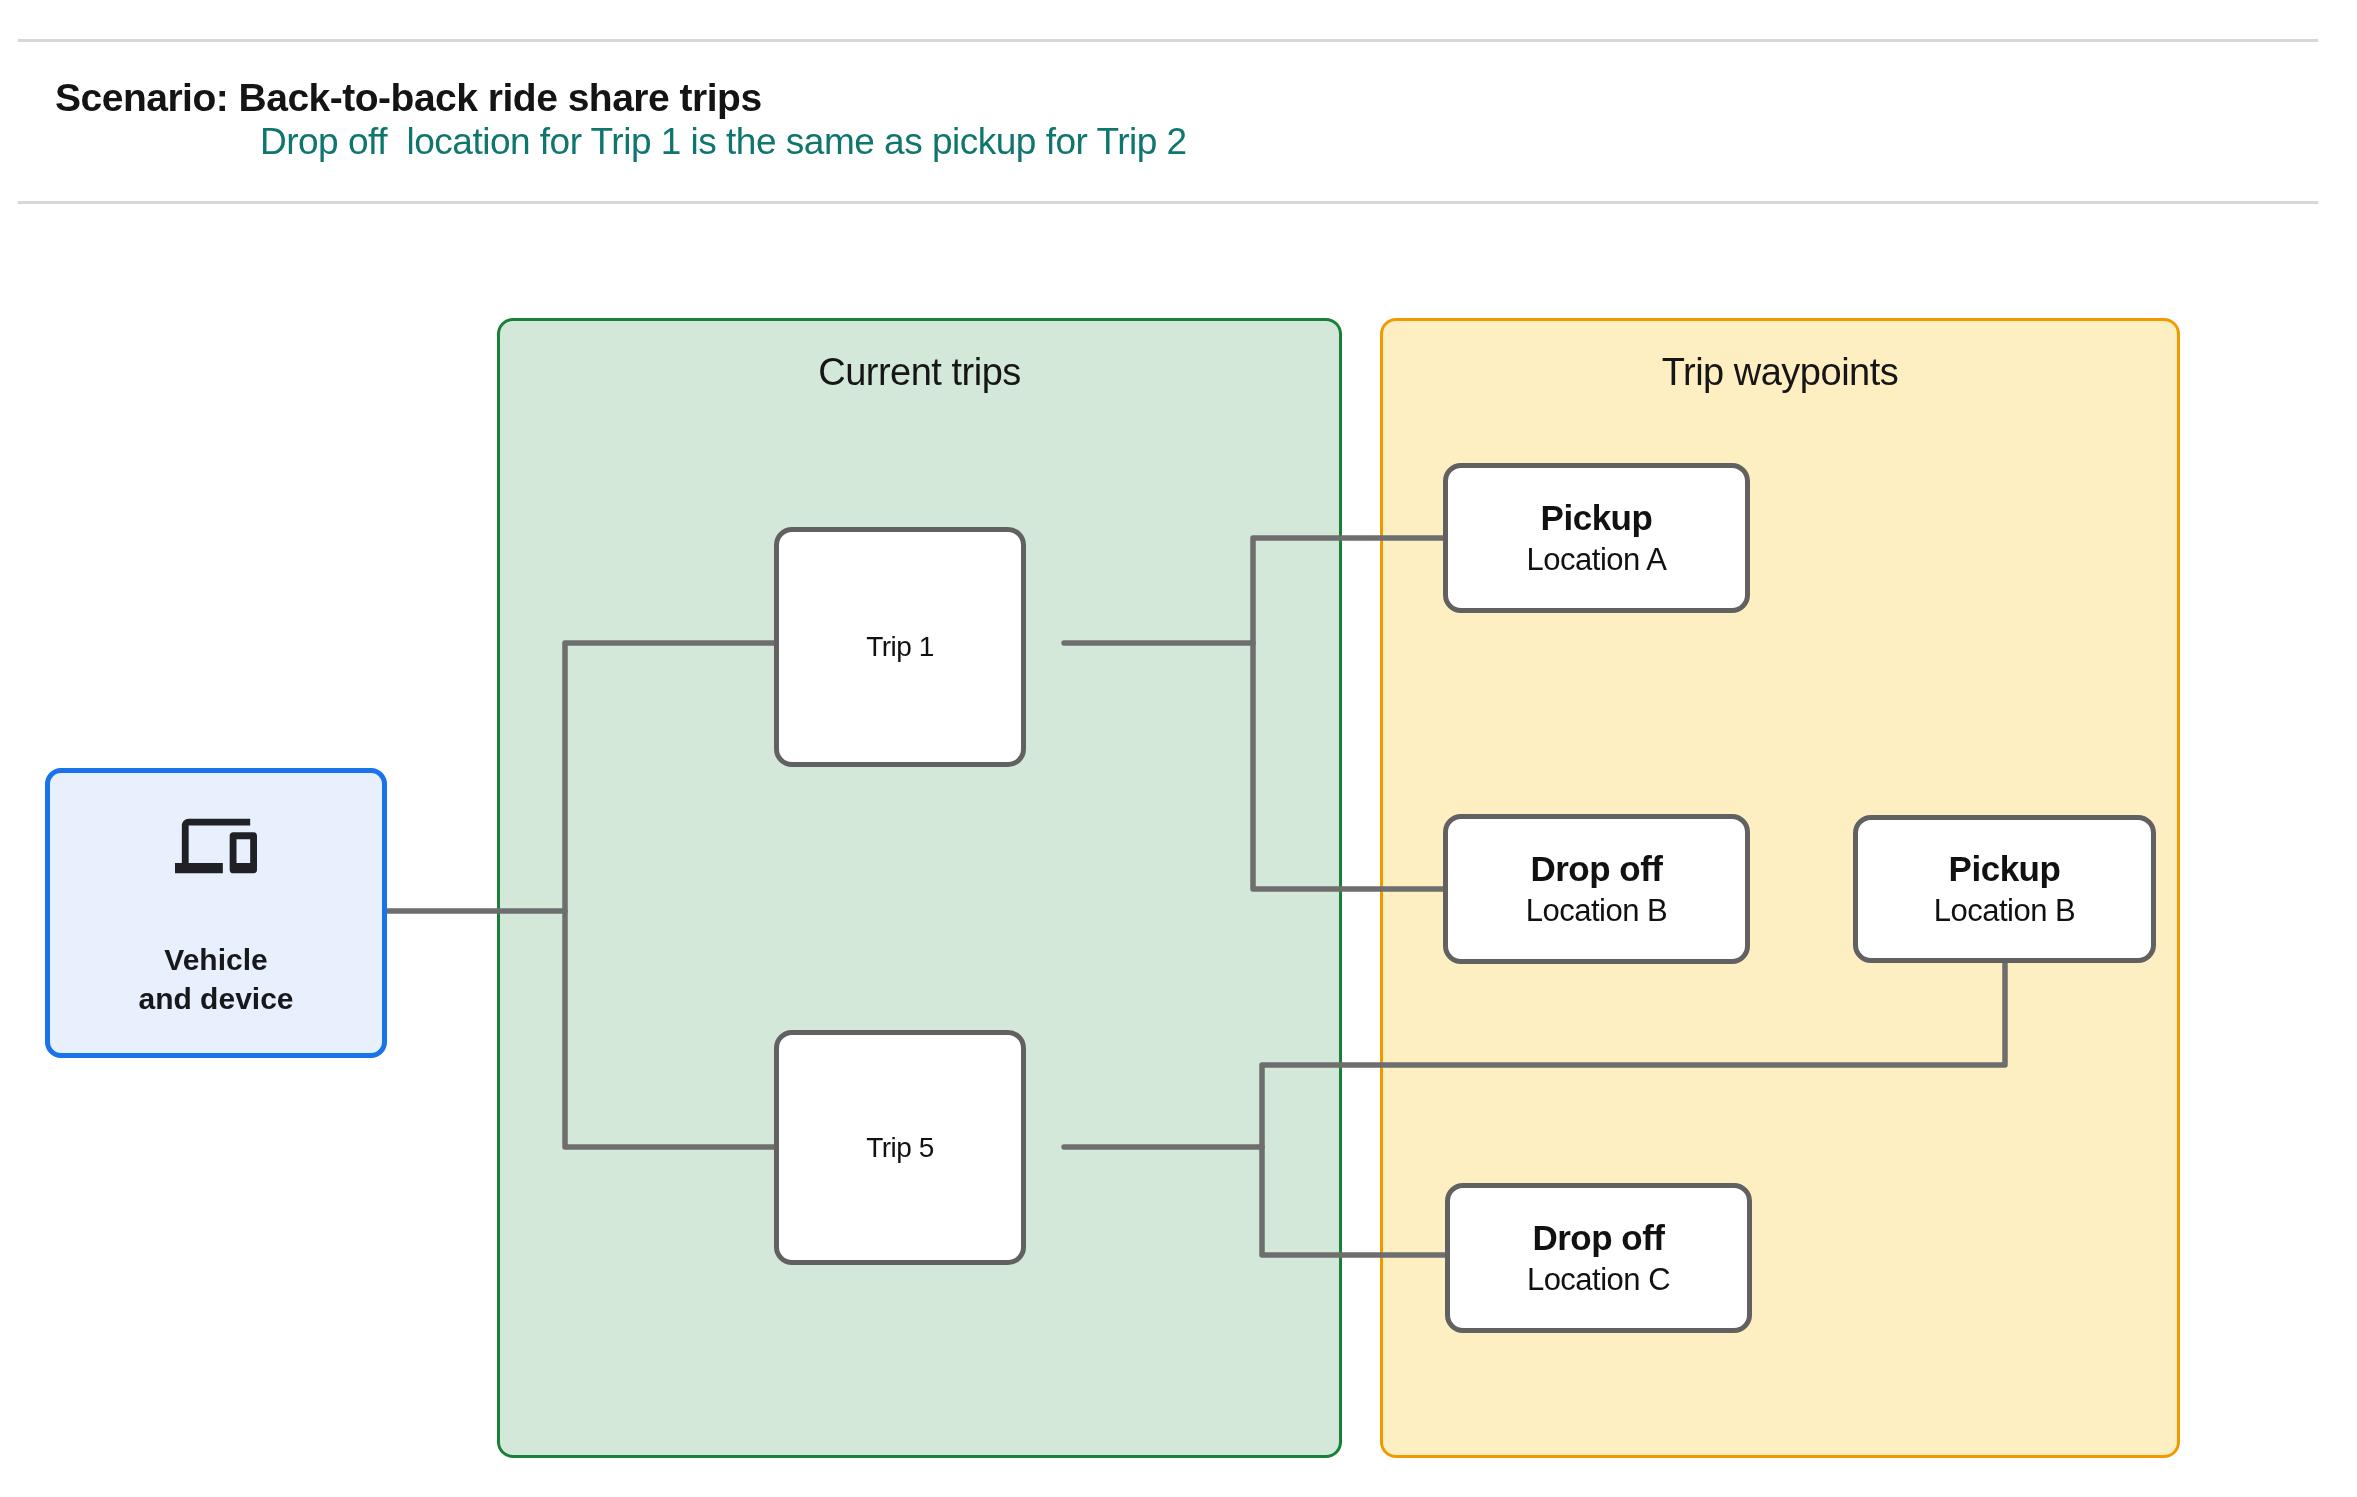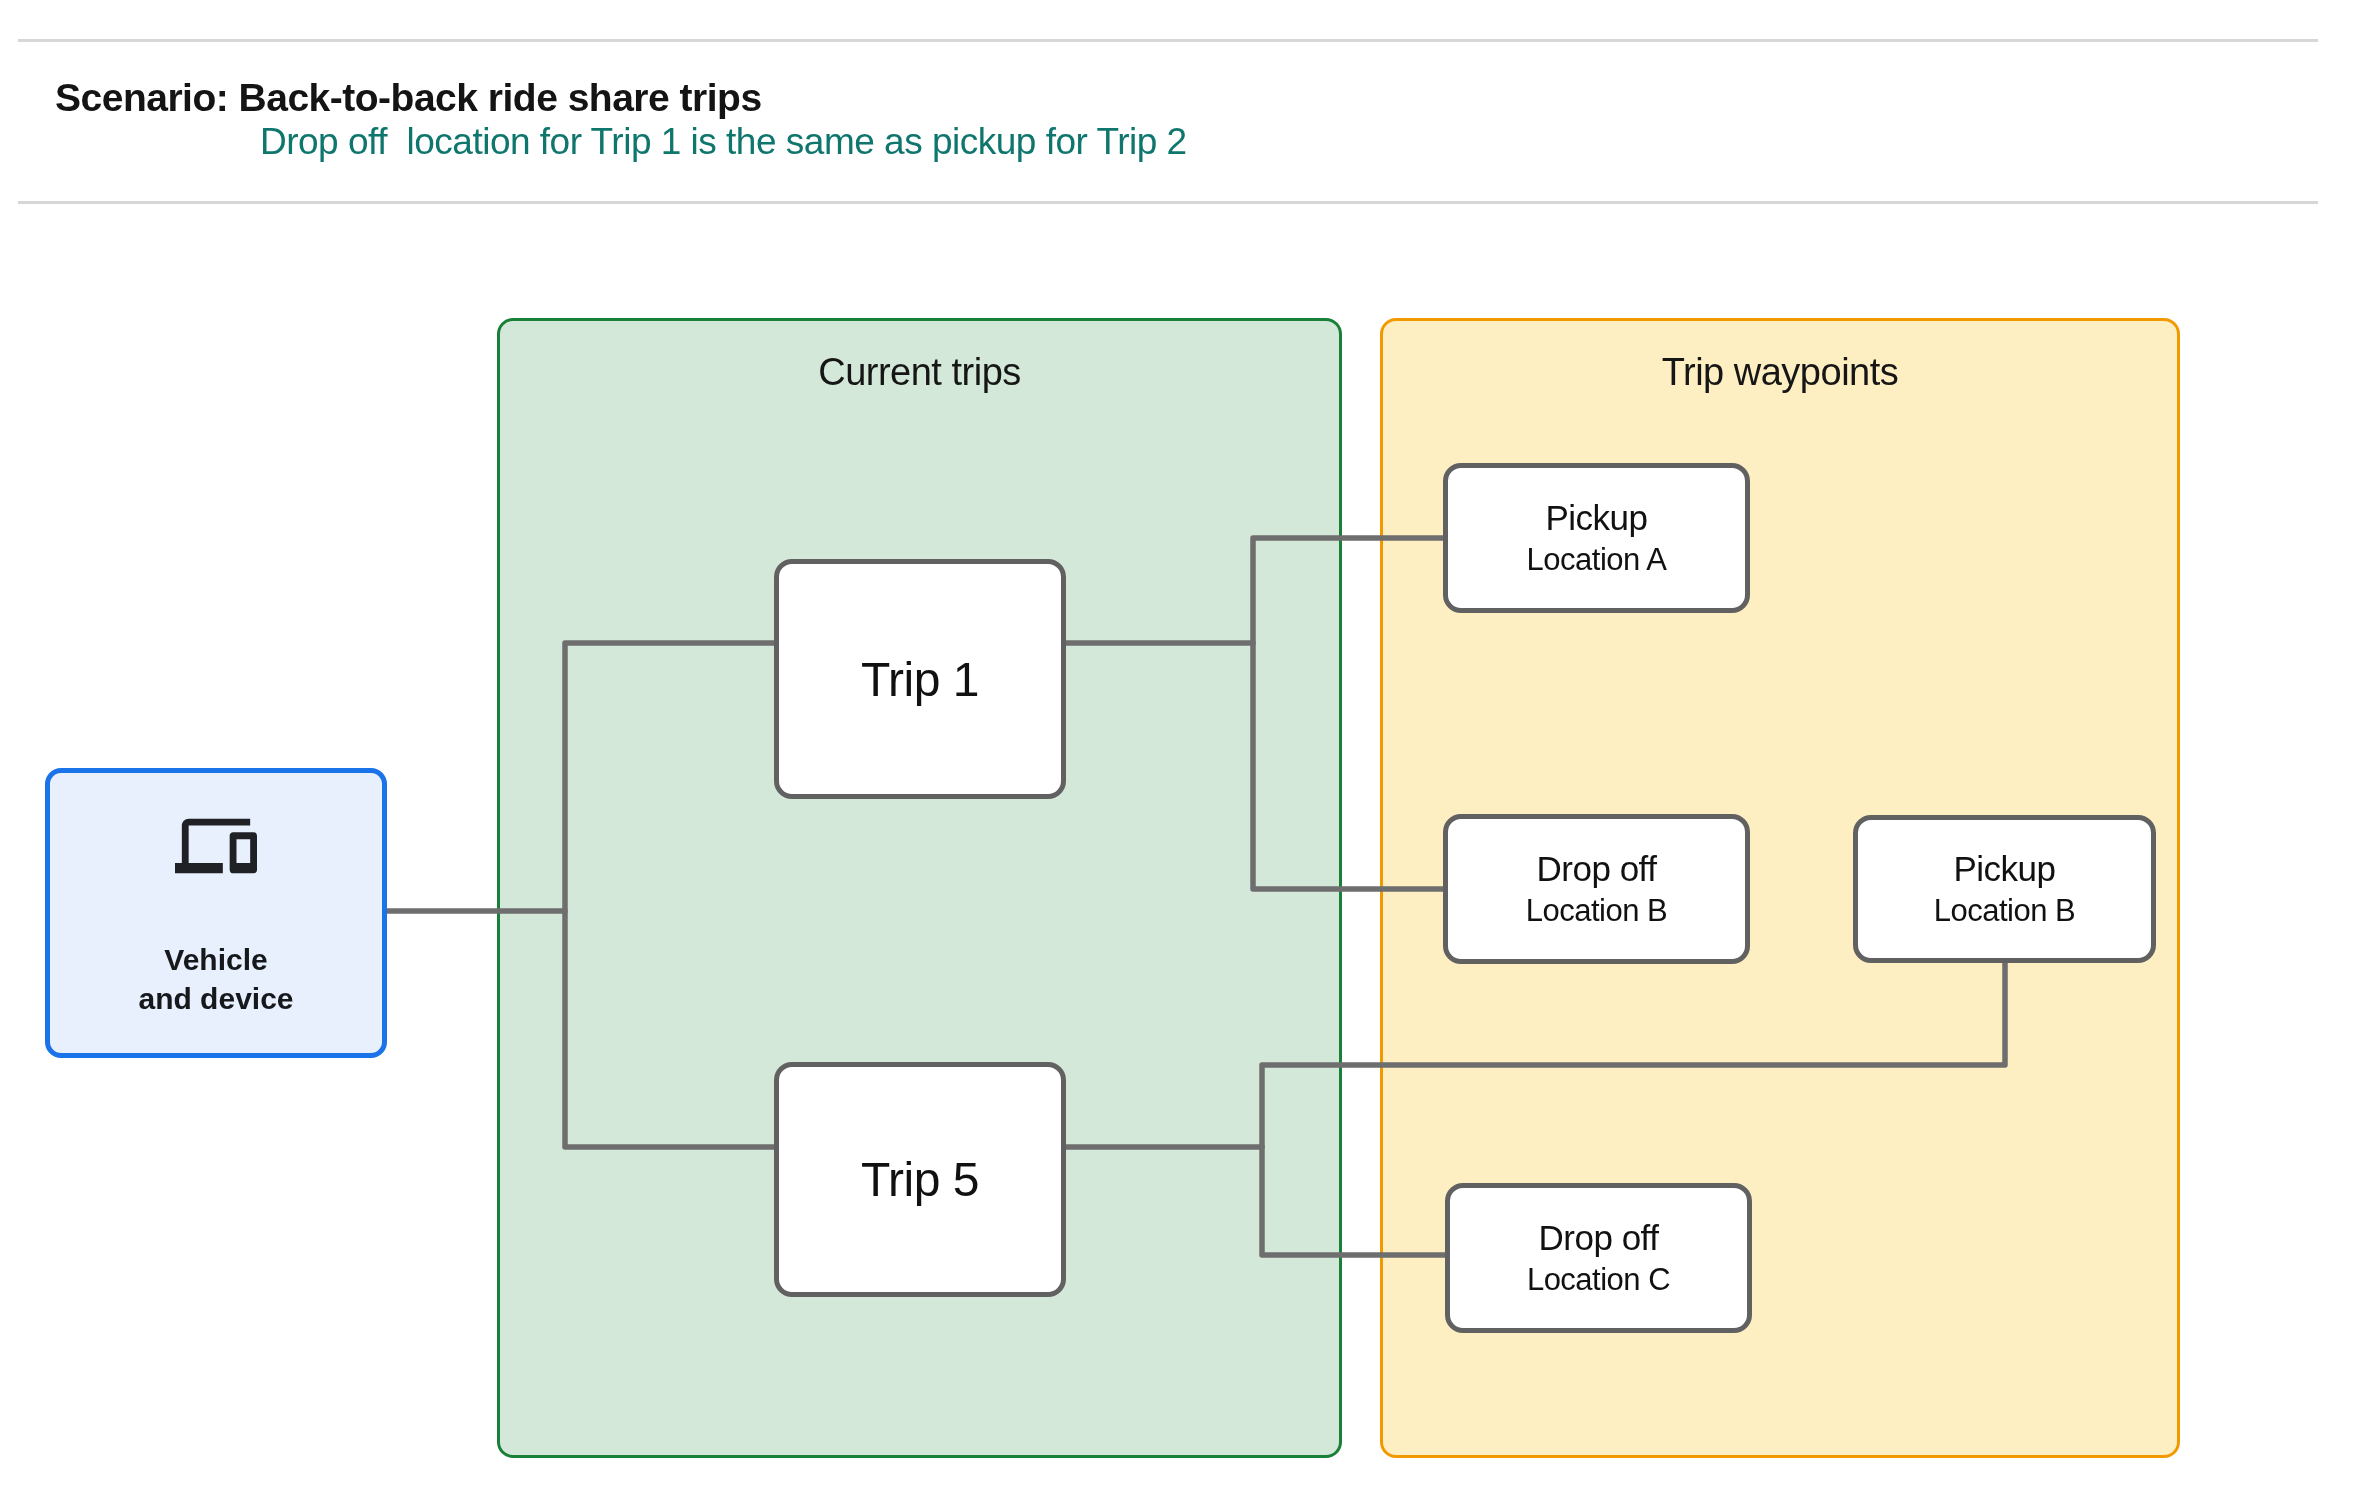--- a/index.html
+++ b/index.html
@@ -38,25 +38,25 @@
     fill:none;stroke:#6e6e6e;stroke-width:5.5;
     stroke-linecap:round;stroke-linejoin:round;
   }
   .node{
     position:absolute;background:#ffffff;
     border:5px solid #616161;border-radius:18px;
     box-sizing:border-box;
     display:flex;align-items:center;justify-content:center;
     color:#111111;text-align:center;
   }
-  .trip{left:774px;width:292px;font-size:48px;font-weight:500;letter-spacing:-0.5px;margin-top:32px;}
+  .trip{left:774px;width:252px;font-size:28px;font-weight:500;letter-spacing:-0.5px;}
   .trip-1{top:527px;height:240px;}
   .trip-2{top:1030px;height:235px;}
   .wp{width:307px;height:150px;flex-direction:column;row-gap:7px;}
-  .wp-title{font-size:35px;font-weight:400;line-height:1.05;letter-spacing:-0.5px;}
+  .wp-title{font-size:35px;font-weight:700;line-height:1.05;letter-spacing:-0.5px;}
   .wp-sub{font-size:31px;font-weight:400;line-height:1.05;letter-spacing:-0.5px;}
   .wp-pickup-a{left:1443px;top:463px;}
   .wp-dropoff-b{left:1443px;top:814px;}
   .wp-pickup-b{left:1853px;top:815px;width:303px;height:148px;}
   .wp-dropoff-c{left:1445px;top:1183px;}
   .vehicle{
     left:45px;top:768px;width:342px;height:290px;
     border:5px solid #1a73e8;border-radius:16px;background:#e8f0fe;
     flex-direction:column;justify-content:space-between;
     padding:42px 10px 34px;

